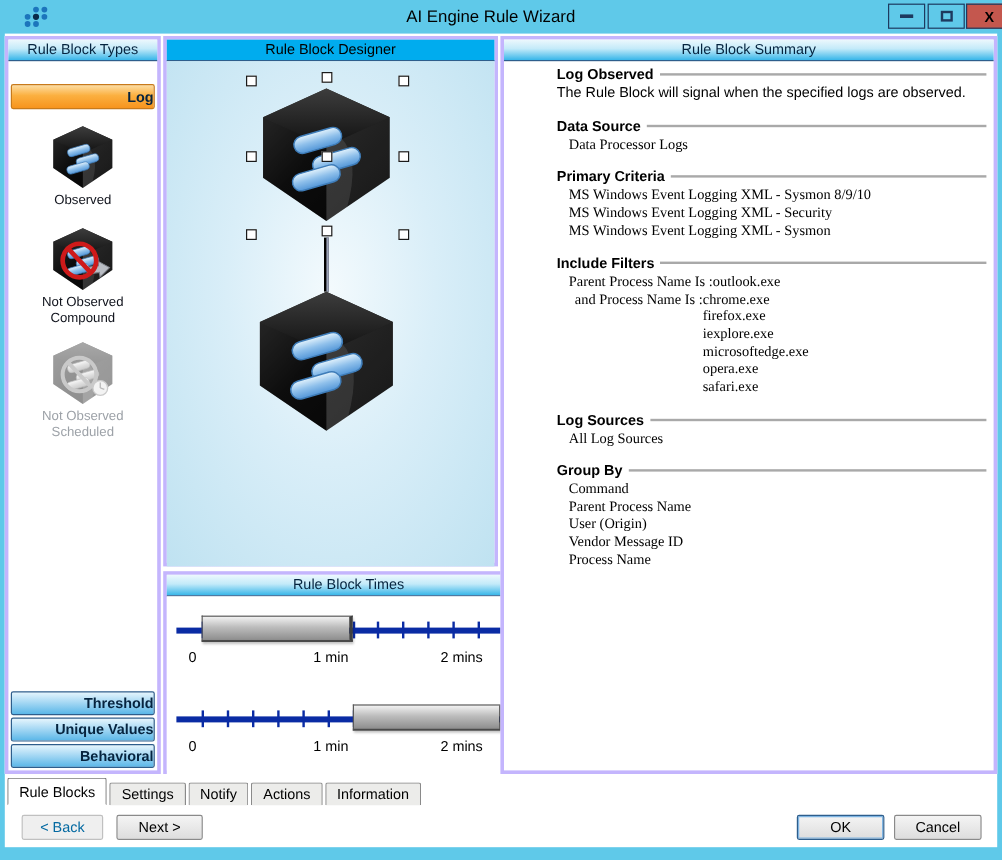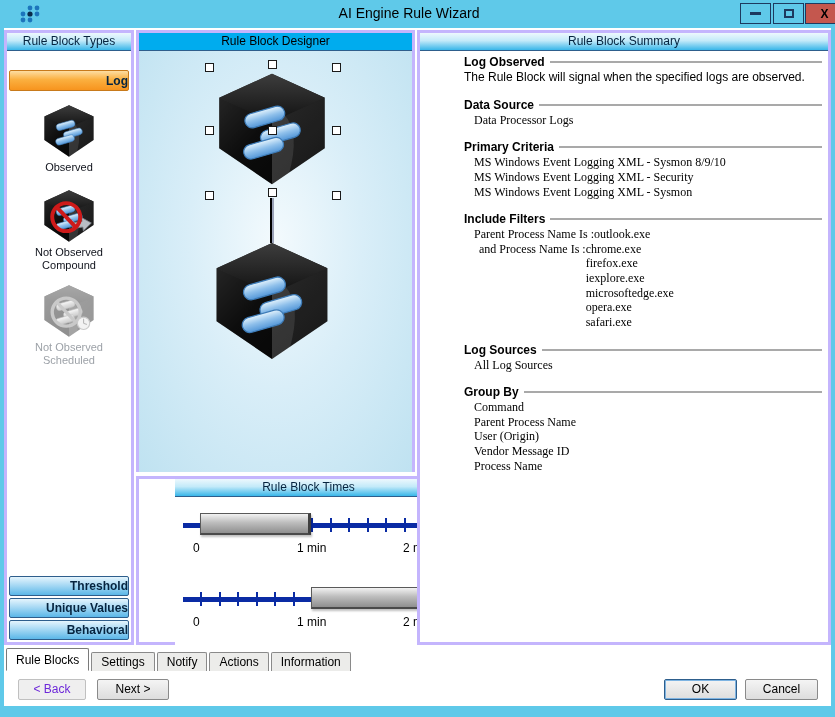--- a/index.html
+++ b/index.html
@@ -64,21 +64,21 @@
     background: radial-gradient(ellipse at 50% 45%, #F3FAFD 0%, #D9EEF8 45%, #BFE2F1 100%);
     overflow:hidden;
   }
   .handle {
     position:absolute; width:9px; height:9px; background:#fff; border:1px solid #1a1a1a;
   }
   .connector { position:absolute; width:4px; background:#000; border-right:2px solid #9AA2B8; }
   .designer-cube { position:absolute; }
 
   
-  .times-panel { left:132px; top:448px; width:309px; height:169px;padding-left:36px; }
+  .times-panel { left:132px; top:448px; width:309px; height:169px; }
   .times-body { position:relative; width:100%; height:149px; background:#fff; }
   .slider-row { position:absolute; left:0; width:100%; height:56px; }
   .slider-track { position:absolute; left:8px; right:9px; top:16px; height:5px; background:#0A2BA4; }
   .tick { position:absolute; top:11px; width:2px; height:14px; background:#0A2BA4; }
   .slider-bar {
     position:absolute; top:6px; height:22px;
     background: linear-gradient(180deg,#F2F2F2 0%, #BDBDBD 45%, #8F8F8F 100%);
     border:1px solid #5a5a5a; border-right:3px solid #3f3f3f; border-bottom:2px solid #4a4a4a;
     box-shadow: 1px 2px 2px rgba(0,0,0,0.25);
   }
@@ -112,21 +112,21 @@
   .tab.active {
     background:#fff; height:23px; line-height:22px; position:relative; z-index:2;
     border:1px solid #7a7a7a; border-bottom:1px solid #fff;
   }
 
   
   .btn {
     position:absolute; height:21px; font-size:12px; color:#000; text-align:center; line-height:19px;
     background: linear-gradient(180deg,#F4F4F4,#DDDDDD); border:1px solid #8a8a8a; border-radius:2px;
   }
-  .btn.disabled { color:#6d28d9; background:#EFEFEF; border-color:#C0C0C0; }
+  .btn.disabled { color:#0369a1; background:#EFEFEF; border-color:#C0C0C0; }
   .btn-back { left:14px; top:651px; width:68px; }
   .btn-next { left:93px; top:651px; width:72px; }
   .btn-ok { left:660px; top:651px; width:73px; border:1px solid #2E5E8C; box-shadow: inset 0 0 0 1px #7EB4E2; }
   .btn-cancel { left:741px; top:651px; width:73px; }
 
   svg { display:block; }
 </style>
 </head>
 <body>
 

